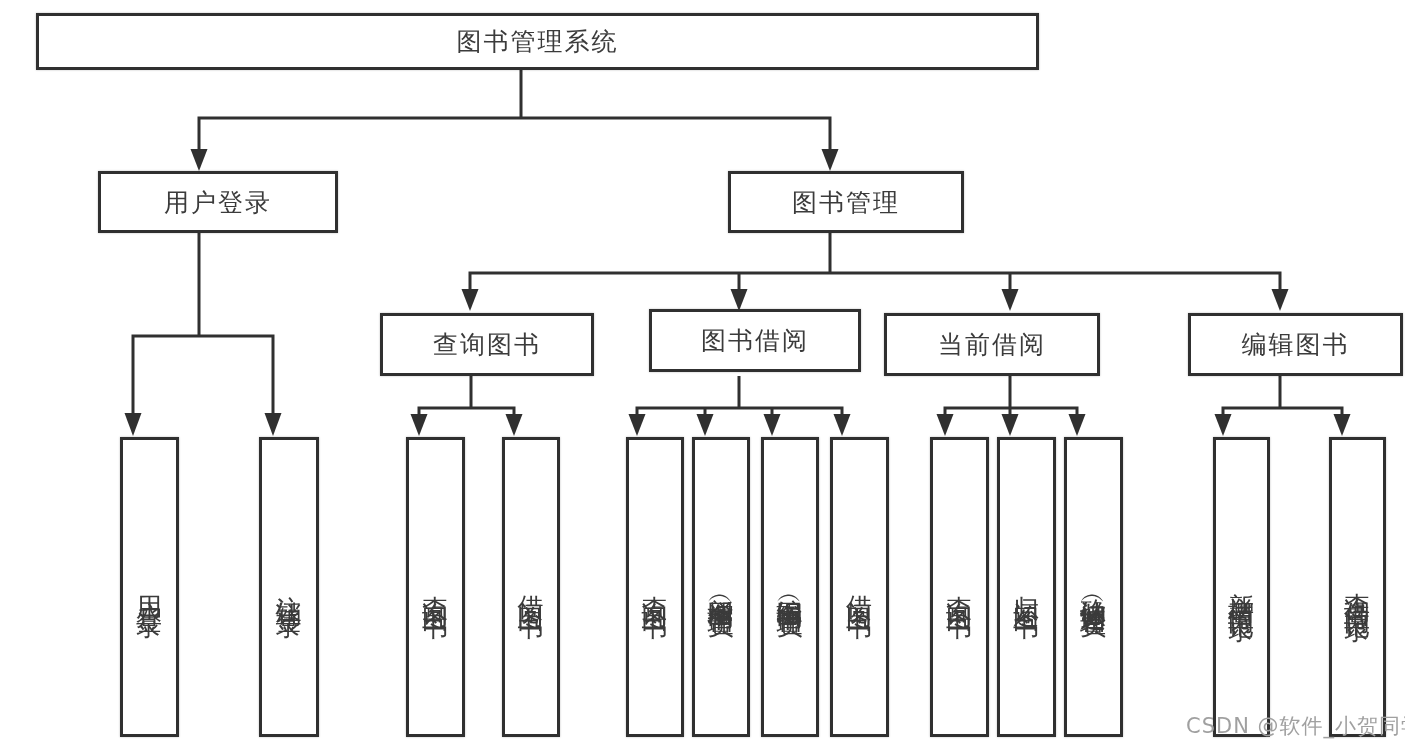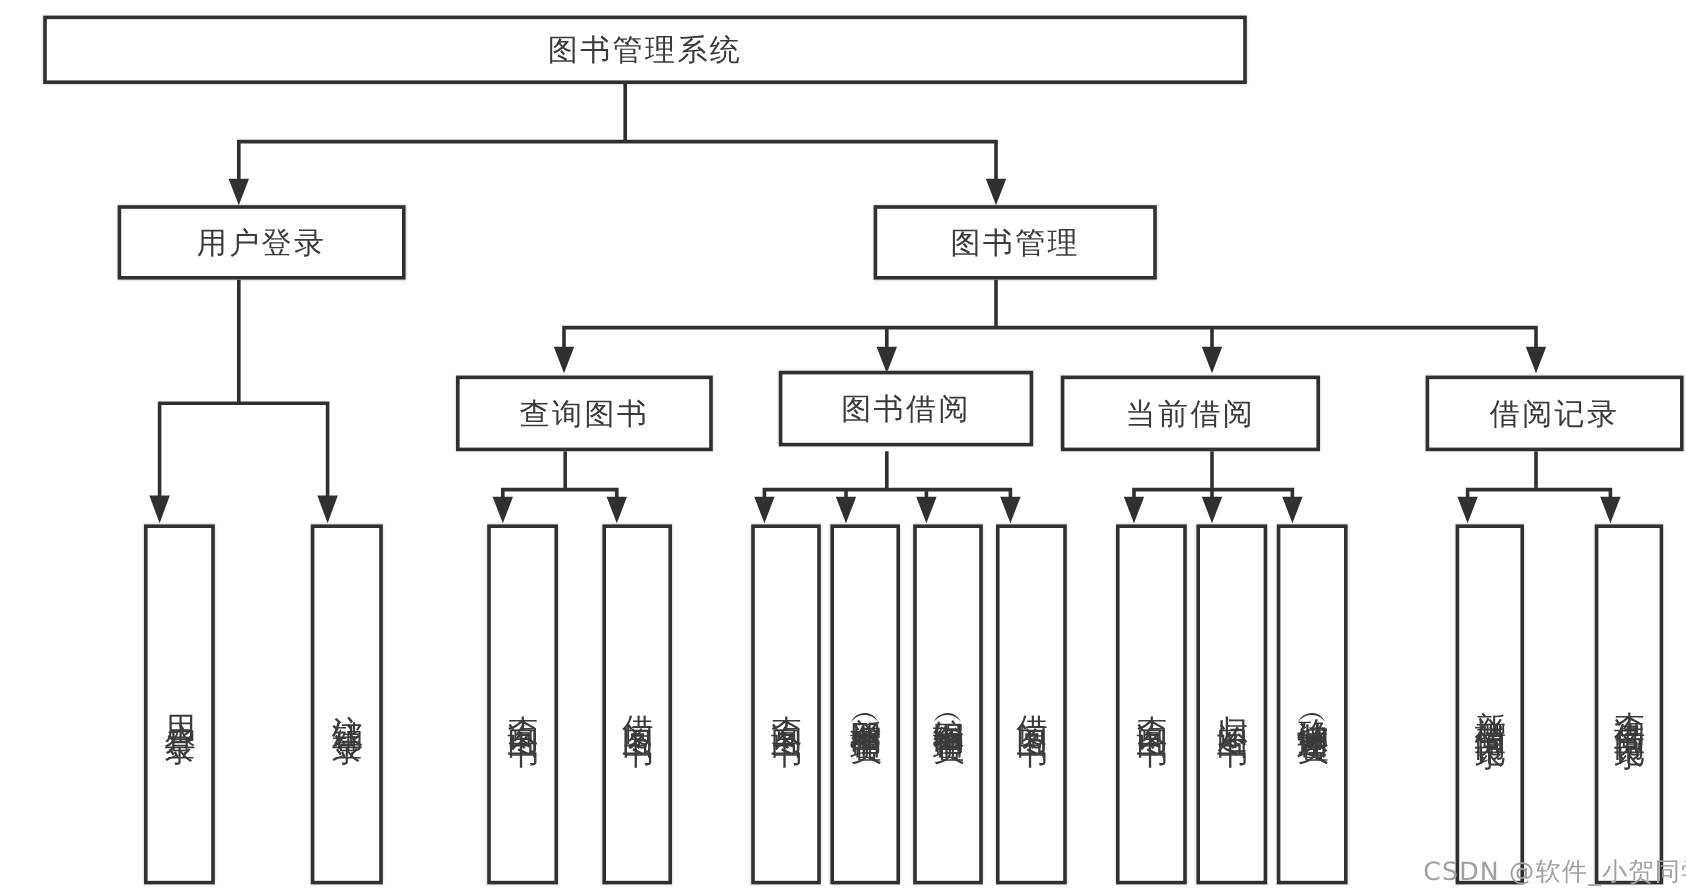--- a/index.html
+++ b/index.html
@@ -135,21 +135,21 @@
   <div class="node" style="left:364px;top:313px;width:214px;height:63px">
     <span>查询图书</span>
   </div>
   <div class="node" style="left:633px;top:309px;width:212px;height:63px">
     <span>图书借阅</span>
   </div>
   <div class="node" style="left:868px;top:313px;width:216px;height:63px">
     <span>当前借阅</span>
   </div>
   <div class="node" style="left:1172px;top:313px;width:215px;height:63px">
-    <span>借阅记录</span>
+    <span>编辑图书</span>
   </div>
 
   <div class="node leaf" style="left:104px;top:437px;width:59px;height:300px">
     <span class="vtext">用户登录</span>
   </div>
   <div class="node leaf" style="left:243px;top:437px;width:60px;height:300px">
     <span class="vtext">注销登录</span>
   </div>
 
   <div class="node leaf" style="left:390px;top:437px;width:59px;height:300px">

